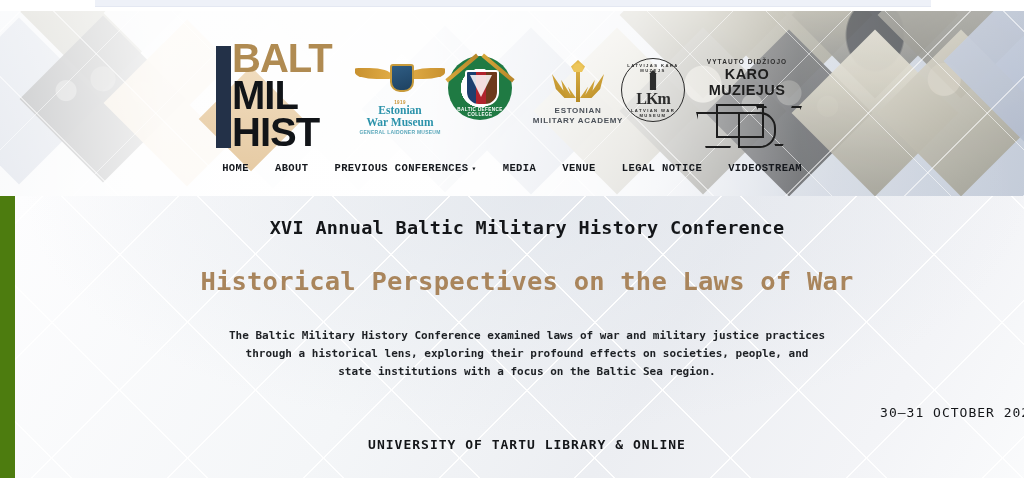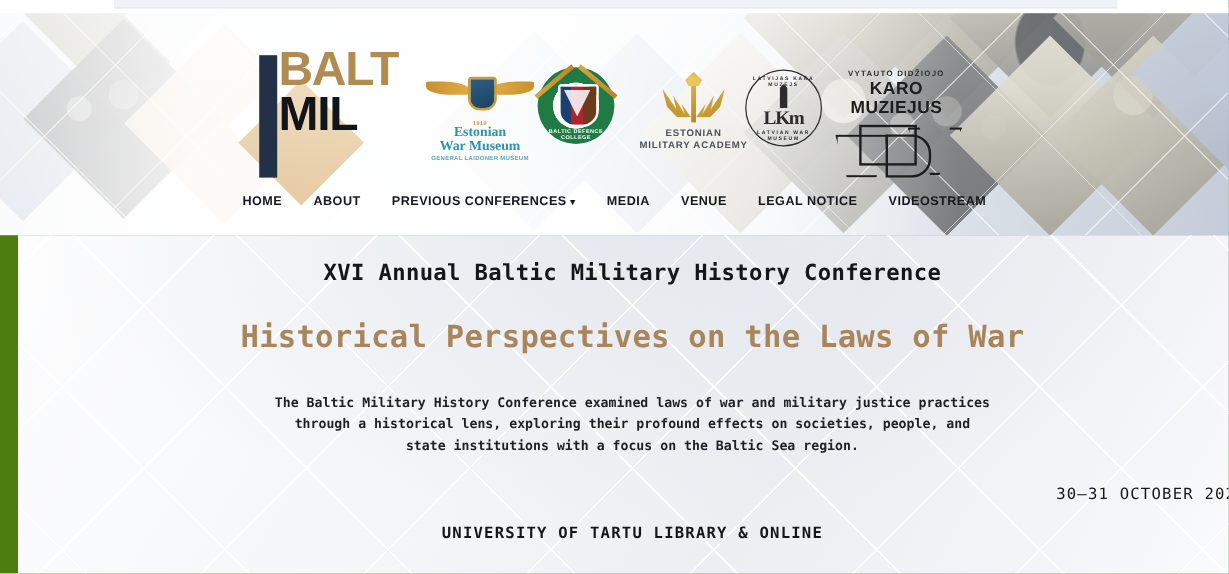--- a/index.html
+++ b/index.html
@@ -305,21 +305,21 @@
     align-items: center;
     justify-content: center;
     gap: 26px;
     font-size: 10.5px;
     font-weight: 700;
     letter-spacing: .4px;
     color: #15181d;
     text-transform: uppercase;
     font-family: "Liberation Sans", sans-serif;
   }
-  .nav-item { white-space: nowrap; cursor: pointer; }
+  .nav-item { white-space: nowrap; cursor: pointer; font-family: Liberation Mono, monospace; }
   .nav-caret { font-size: 8px; margin-left: 3px; }
 
   
   .hero {
     position: absolute;
     left: 0; top: 196px;
     width: 1024px; height: 282px;
     overflow: hidden;
     background: linear-gradient(120deg, #fdfdfe 0%, #f4f6f8 38%, #eceef2 62%, #f3f4f7 84%, #fafbfc 100%);
     margin-left: 15px;
@@ -472,20 +472,21 @@
 
     <div class="header-fade"></div>
     <div class="header-lattice"></div>
 
     <div class="brand">
       <div class="brand-diamond"></div>
       <div class="brand-bar"></div>
       <div class="brand-words">
         <span class="bw bw-balt">BALT</span>
         <span class="bw bw-mil">MIL</span>
+        <span class="bw bw-hist">HIST</span>
       </div>
     </div>
 
     <div class="logos">
 
       <div class="logo logo-ewm">
         <div class="ewm-mark">
           <div class="ewm-wing l"></div>
           <div class="ewm-wing r"></div>
           <div class="ewm-shield"></div>

